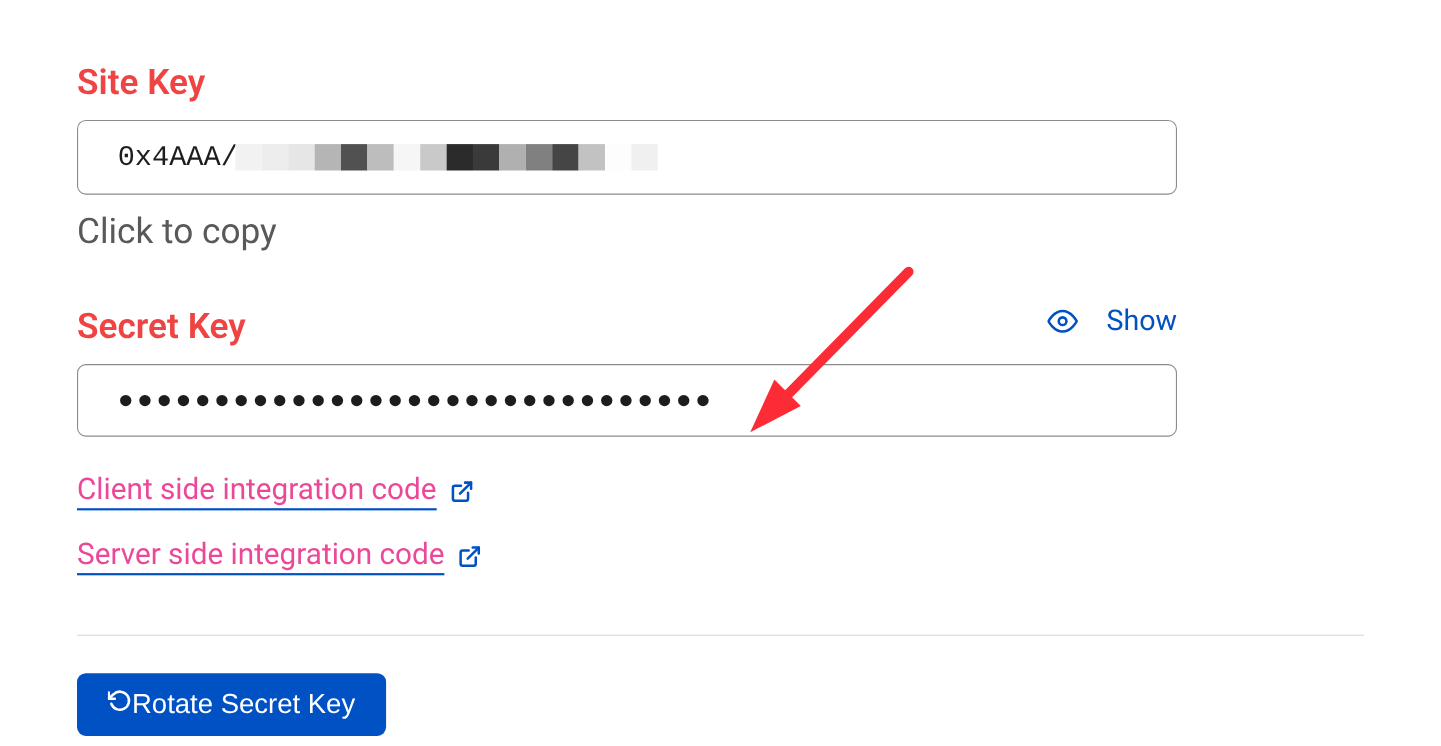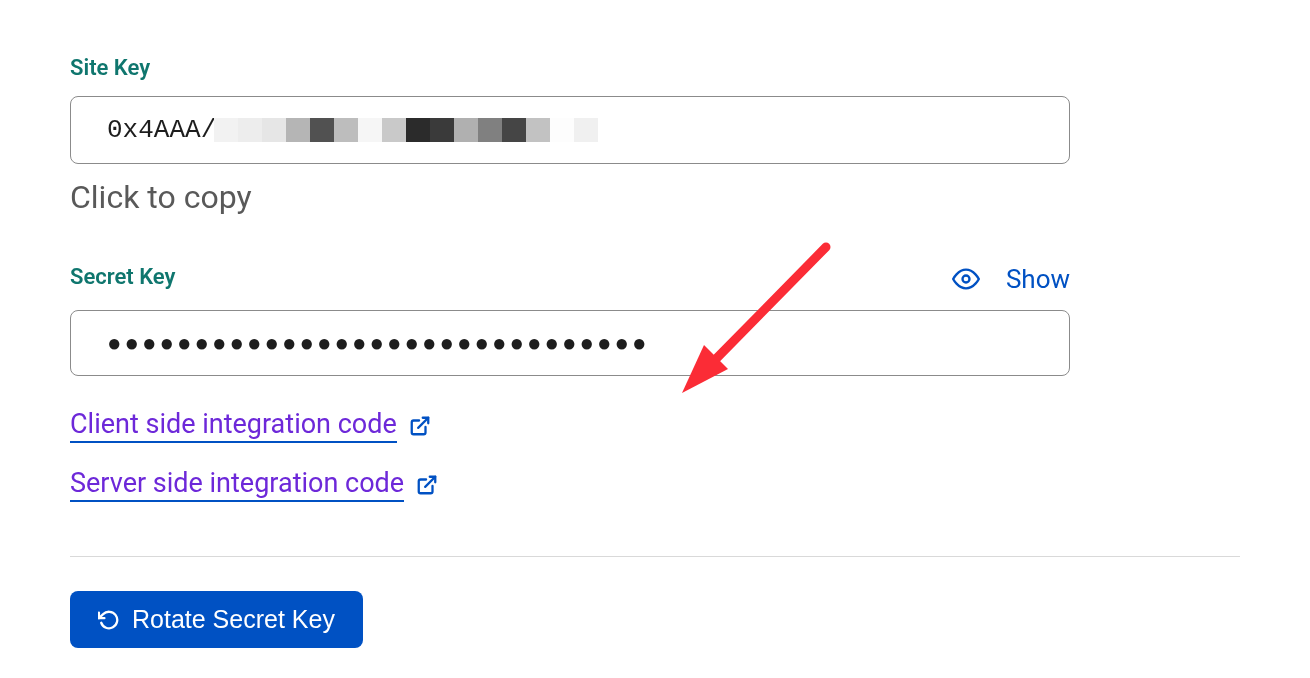--- a/index.html
+++ b/index.html
@@ -11,23 +11,23 @@
       font-family: -apple-system, BlinkMacSystemFont, "Segoe UI", Roboto, Helvetica, Arial, sans-serif;
       background: #fff;
       padding: 55px 70px 0 70px;
       color: #1d1d1d;
       width: 1310px;
     }
     .field-group {
       margin-bottom: 48px;
     }
     .field-label {
-      font-size: 22px;
+      font-size: 32px;
       font-weight: 600;
-      color: #0f766e;
+      color: #ef4444;
       margin-bottom: 16px;
       display: block;
     }
     .label-row {
       display: flex;
       justify-content: space-between;
       align-items: flex-start;
       margin-bottom: 16px;
       width: 1000px;
     }
@@ -81,21 +81,21 @@
       height: 24px;
       display: inline-block;
     }
     .links-section {
       margin-top: -16px;
     }
     .ext-link {
       display: inline-flex;
       align-items: center;
       gap: 12px;
-      color: #6d28d9;
+      color: #ec4899;
       font-size: 27px;
       text-decoration: none;
       margin-bottom: 24px;
       cursor: pointer;
     }
     .ext-link .link-text {
       border-bottom: 2px solid #0051c3;
       padding-bottom: 1px;
     }
     .ext-link svg {
@@ -104,22 +104,21 @@
     }
     .divider {
       border: none;
       border-top: 1px solid #d9d9d9;
       margin-top: 30px;
       margin-bottom: 34px;
       width: 100%;
     }
     .rotate-btn {
       display: inline-flex;
-      align-items: center;
-      gap: 12px;
+      gap: 0;
       background: #0051c3;
       color: #fff;
       font-size: 25px;
       font-weight: 500;
       padding: 14px 28px;
       border: none;
       border-radius: 8px;
       cursor: pointer;
     }
     .rotate-btn svg {

